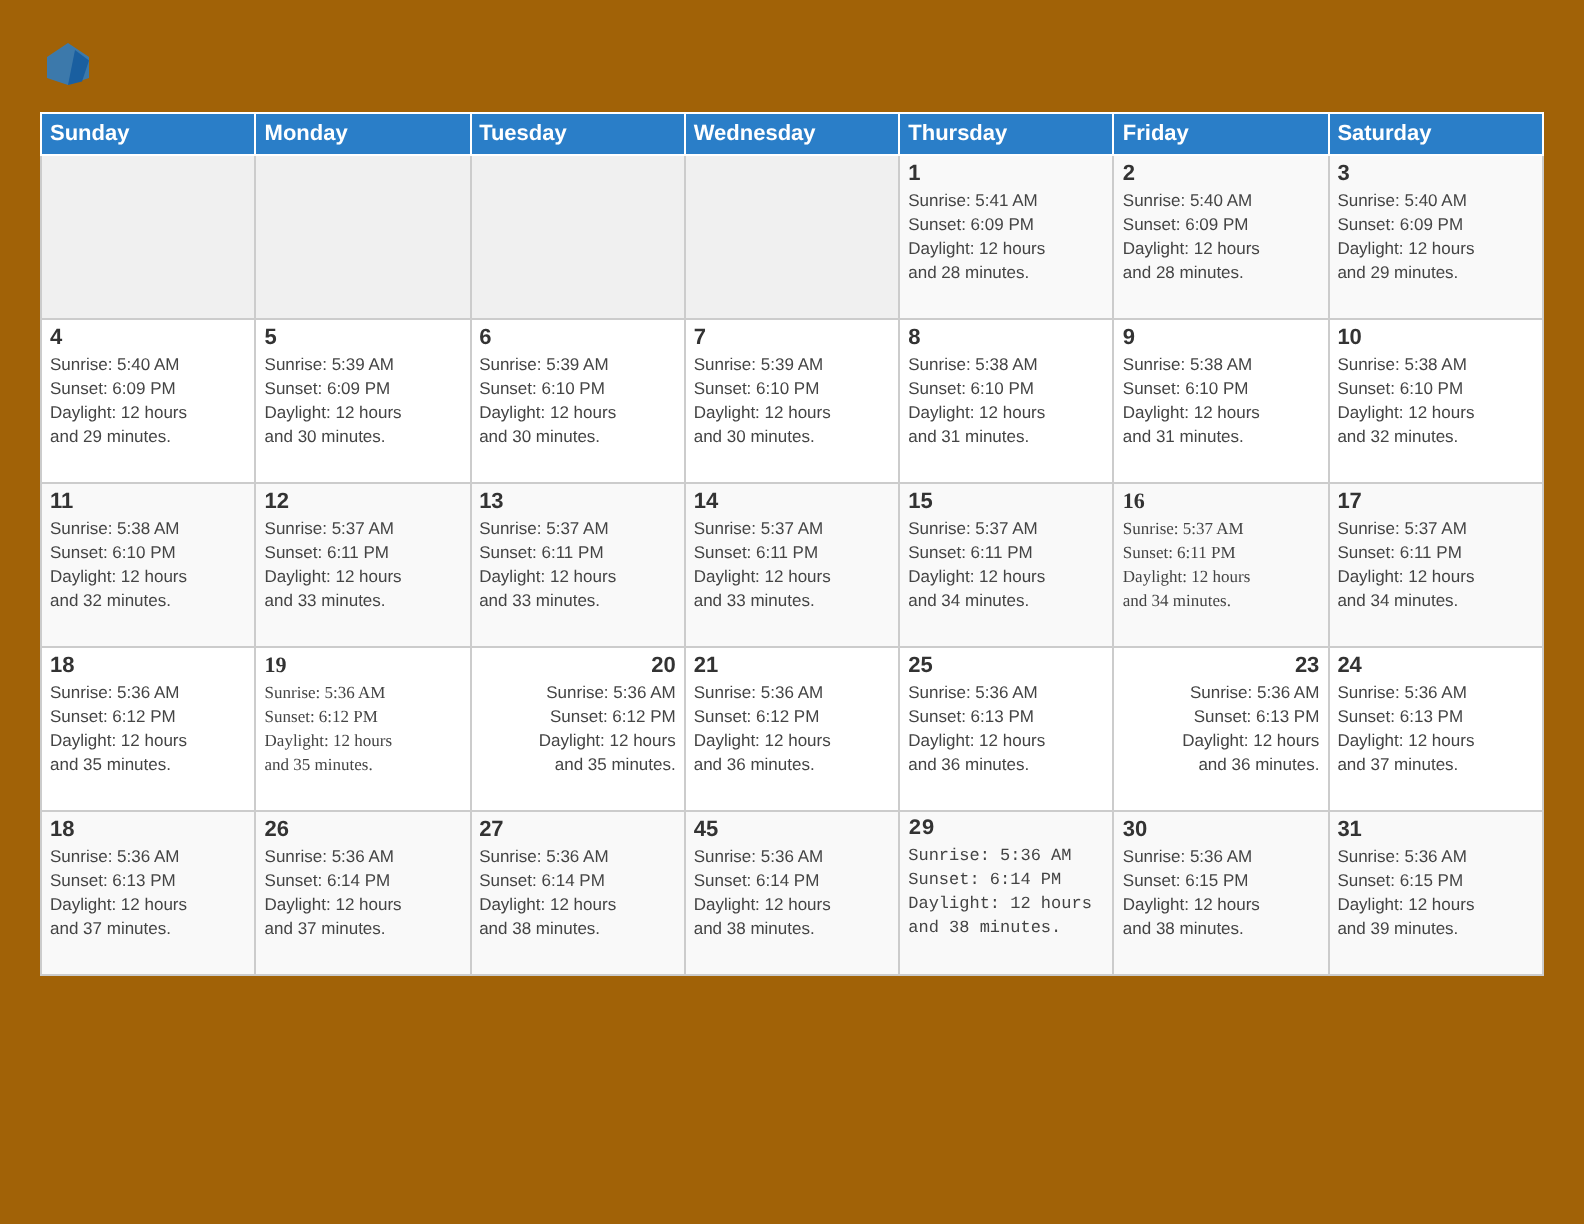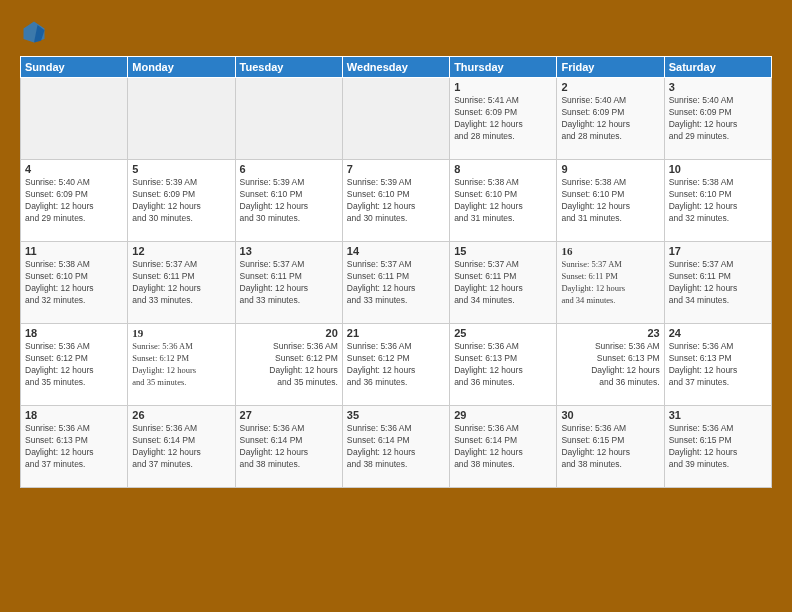--- a/index.html
+++ b/index.html
@@ -256,24 +256,24 @@
           </td>
           <td style="background: rgb(249, 249, 249); margin-left: 21px;">
             <span class="day-num">26</span>
             <div class="day-info">Sunrise: 5:36 AM<br>Sunset: 6:14 PM<br>Daylight: 12 hours<br>and 37 minutes.</div>
           </td>
           <td style="background: rgb(249, 249, 249);">
             <span class="day-num">27</span>
             <div class="day-info">Sunrise: 5:36 AM<br>Sunset: 6:14 PM<br>Daylight: 12 hours<br>and 38 minutes.</div>
           </td>
           <td style="background: rgb(249, 249, 249);">
-            <span class="day-num">35</span>
+            <span class="day-num">45</span>
             <div class="day-info">Sunrise: 5:36 AM<br>Sunset: 6:14 PM<br>Daylight: 12 hours<br>and 38 minutes.</div>
           </td>
-          <td style="background: rgb(249, 249, 249);">
+          <td style="background: rgb(249, 249, 249); font-family: Liberation Mono, monospace;">
             <span class="day-num">29</span>
             <div class="day-info">Sunrise: 5:36 AM<br>Sunset: 6:14 PM<br>Daylight: 12 hours<br>and 38 minutes.</div>
           </td>
           <td style="background: rgb(249, 249, 249);">
             <span class="day-num">30</span>
             <div class="day-info">Sunrise: 5:36 AM<br>Sunset: 6:15 PM<br>Daylight: 12 hours<br>and 38 minutes.</div>
           </td>
           <td style="background: rgb(249, 249, 249);">
             <span class="day-num">31</span>
             <div class="day-info">Sunrise: 5:36 AM<br>Sunset: 6:15 PM<br>Daylight: 12 hours<br>and 39 minutes.</div>

